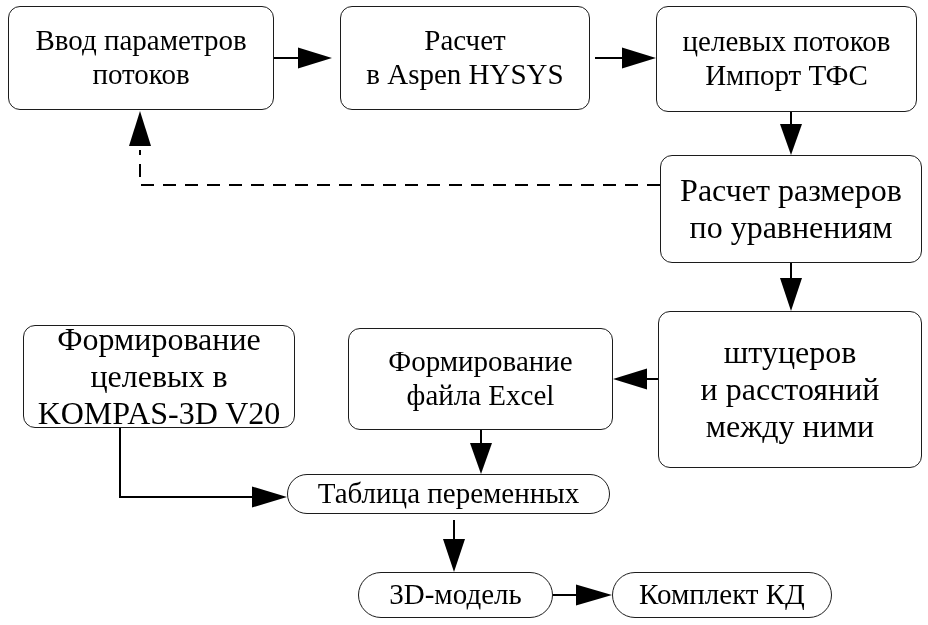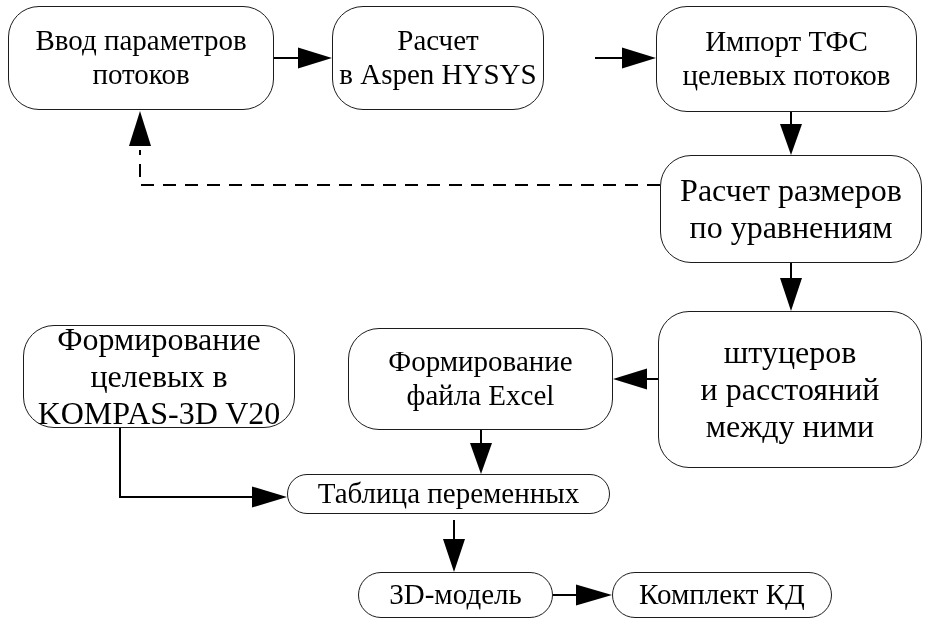--- a/index.html
+++ b/index.html
@@ -21,21 +21,21 @@
     left: 0;
     top: 0;
     width: 928px;
     height: 625px;
   }
   .box {
     position: absolute;
     box-sizing: border-box;
     background: #ffffff;
     border: 1.6px solid #1c1c1c;
-    border-radius: 31px;
+    border-radius: 12px;
     display: flex;
     flex-direction: column;
     align-items: center;
     justify-content: center;
     text-align: center;
     font-size: 29px;
     line-height: 1.16;
     white-space: nowrap;
   }
   .box.small-lh { font-size: 32px; line-height: 1.15; }
@@ -104,28 +104,28 @@
         <polygon points="129,146 151,146 140,111" stroke="none"></polygon>
       </g>
     </g>
   </svg>
 
   <div class="box" style="left:8px; top:6px; width:266px; height:104px;">
     <span class="line">Ввод параметров</span>
     <span class="line">потоков</span>
   </div>
 
-  <div class="box" style="left:332px; top:6px; width:212px; height:104px;">
+  <div class="box" style="left:340px; top:6px; width:250px; height:104px;">
     <span class="line">Расчет</span>
     <span class="line sans">в Aspen HYSYS</span>
   </div>
 
   <div class="box" style="left:656px; top:6px; width:261px; height:106px;">
+    <span class="line">целевых потоков</span>
     <span class="line">Импорт ТФС</span>
-    <span class="line">целевых потоков</span>
   </div>
 
   <div class="box small-lh" style="left:660px; top:155px; width:262px; height:108px;">
     <span class="line">Расчет размеров</span>
     <span class="line">по уравнениям</span>
   </div>
 
   <div class="box small-lh" style="left:658px; top:311px; width:264px; height:157px;">
     <span class="line">штуцеров</span>
     <span class="line">и расстояний</span>

